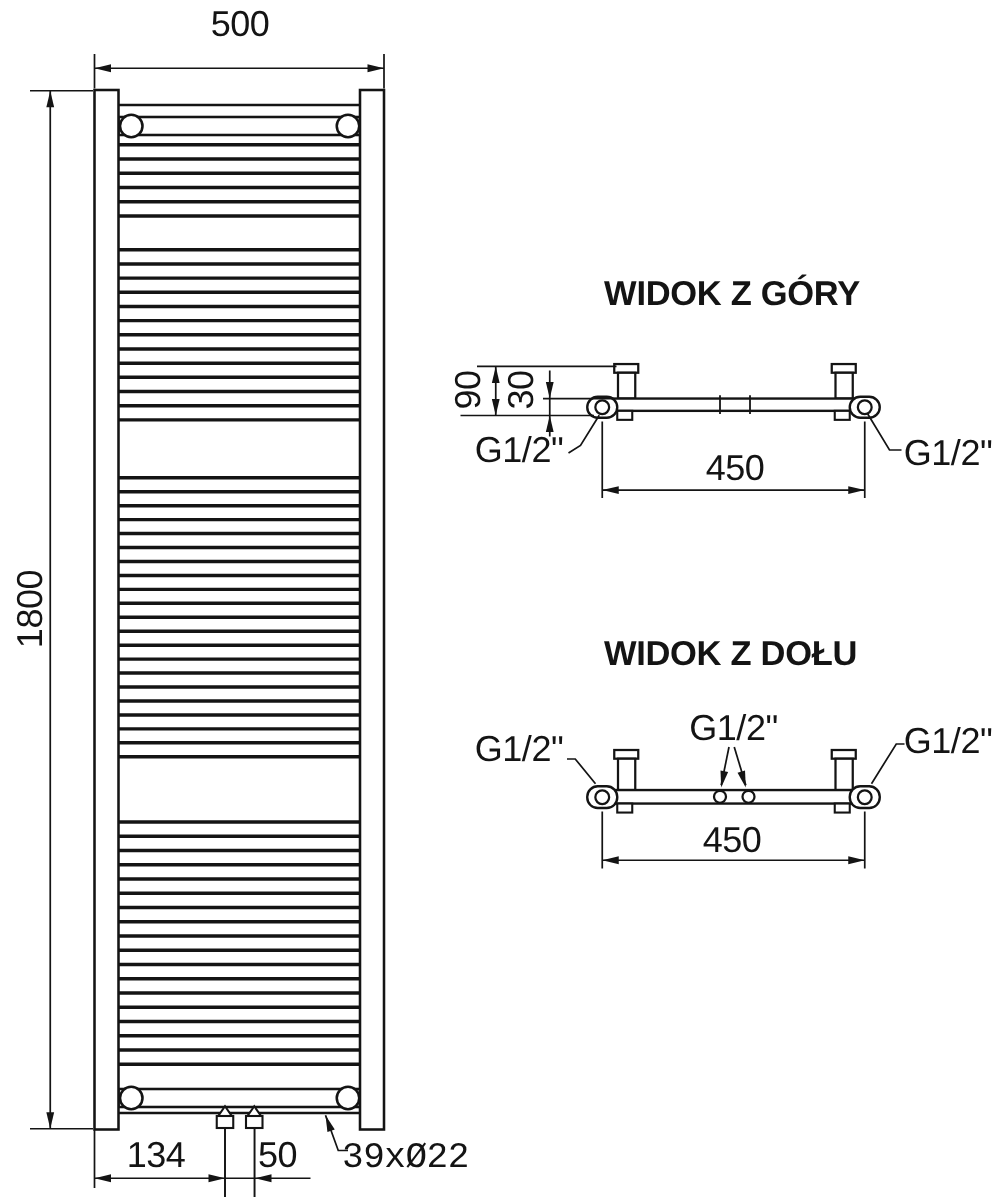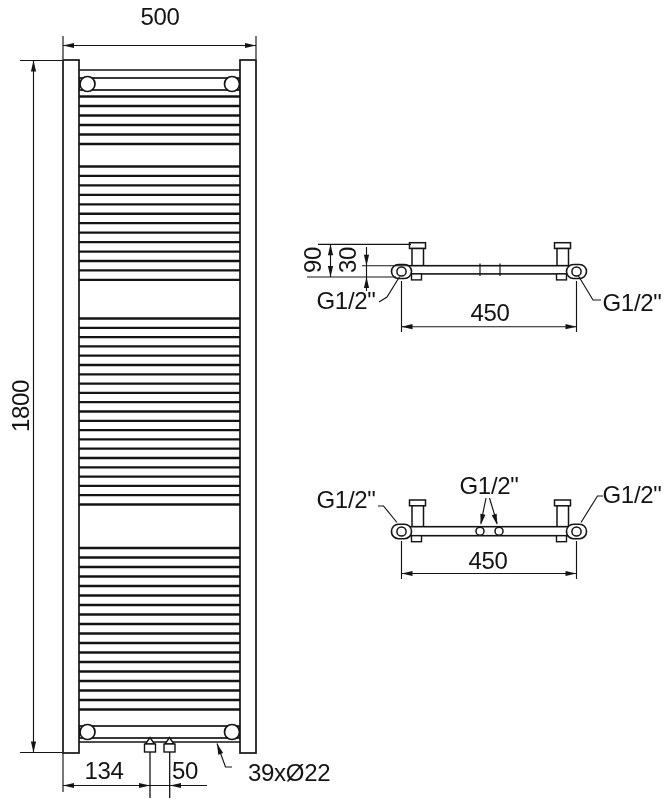--- a/index.html
+++ b/index.html
@@ -169,25 +169,27 @@
       <line x1="576.5" y1="541" x2="576.5" y2="579" stroke="#141414" stroke-width="1.15"></line>
       <line x1="401.5" y1="573.5" x2="576.5" y2="573.5" stroke="#141414" stroke-width="1.15"></line>
       <polygon points="401.5,573.5 412.5,570.9 412.5,576.1" fill="#141414"></polygon>
       <polygon points="576.5,573.5 565.5,576.1 565.5,570.9" fill="#141414"></polygon>
     </svg>
 
   <div class="lbl" style="left:160px;top:17px;">500</div>
   <div class="lbl rot" style="left:21px;top:406px;">1800</div>
   <div class="lbl" style="left:104px;top:771px;">134</div>
   <div class="lbl" style="left:185px;top:771px;text-align:center;">50</div>
-  <div class="lbl leftanchor" style="left:248px;top:773px;">39xØ22</div>
+  <div class="lbl leftanchor" style="left:228px;top:773px;font-family:Liberation Mono, monospace;">39xØ22</div>
 
+  <div class="ttl" style="left:488px;top:196px;">WIDOK Z GÓRY</div>
   <div class="lbl rot" style="left:313px;top:260px;">90</div>
   <div class="lbl rot" style="left:348px;top:260px;">30</div>
   <div class="lbl" style="left:346px;top:301px;">G1/2"</div>
   <div class="lbl" style="left:490px;top:313px;">450</div>
   <div class="lbl" style="left:632px;top:303px;">G1/2"</div>
 
+  <div class="ttl" style="left:487px;top:436px;">WIDOK Z DOŁU</div>
   <div class="lbl" style="left:489px;top:486px;">G1/2"</div>
   <div class="lbl" style="left:346px;top:500px;">G1/2"</div>
   <div class="lbl" style="left:632px;top:495px;">G1/2"</div>
   <div class="lbl" style="left:488px;top:561px;">450</div>
 </div>
 
 </body></html>

